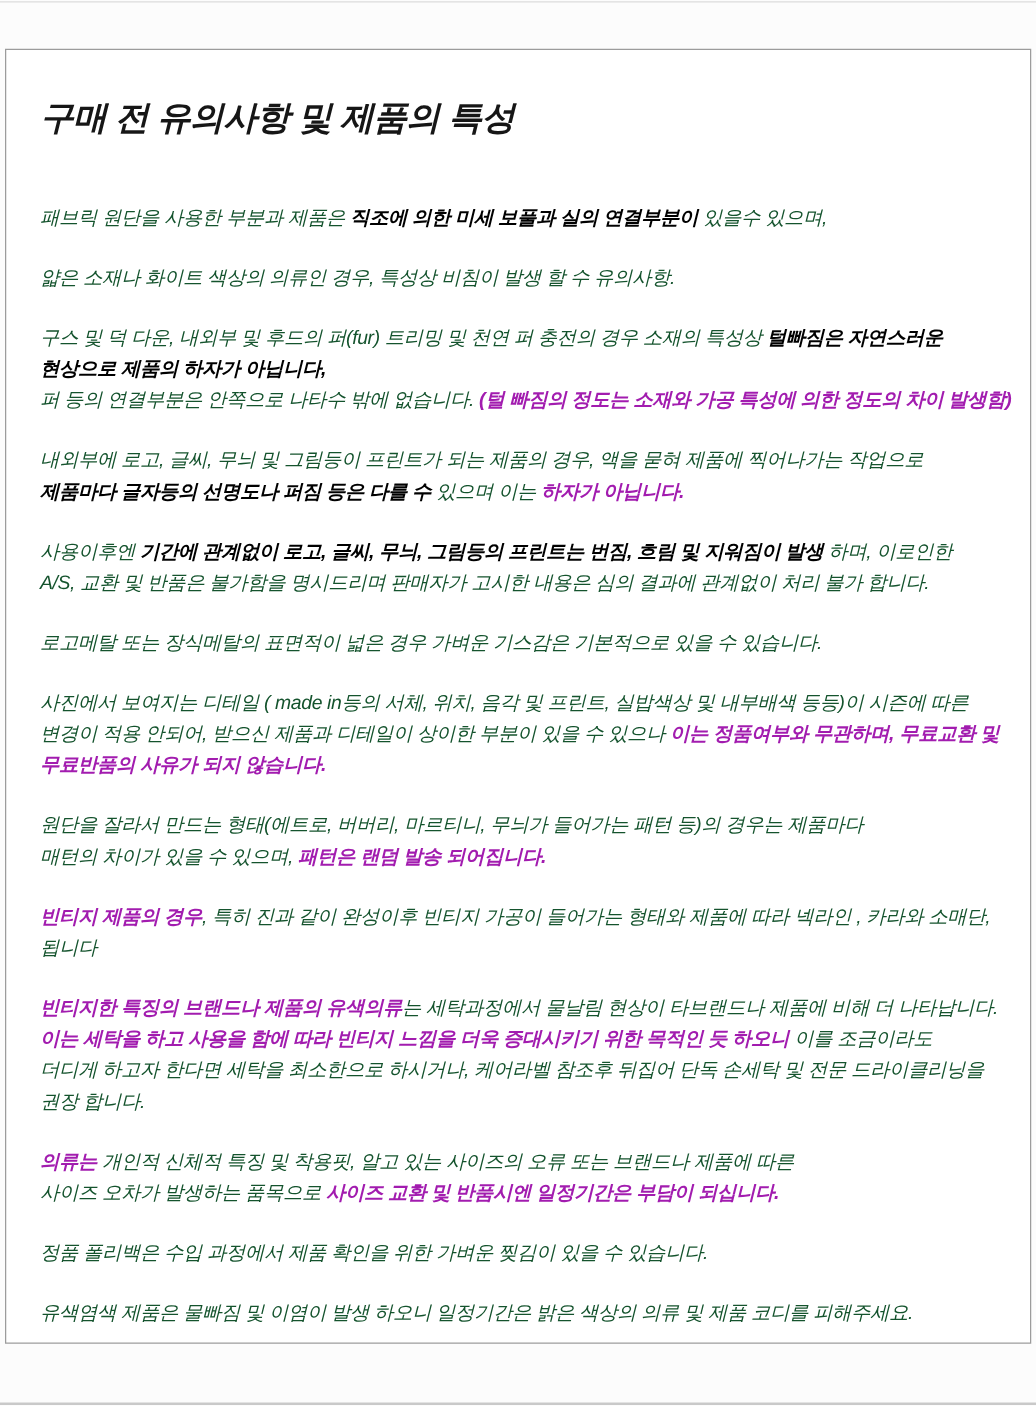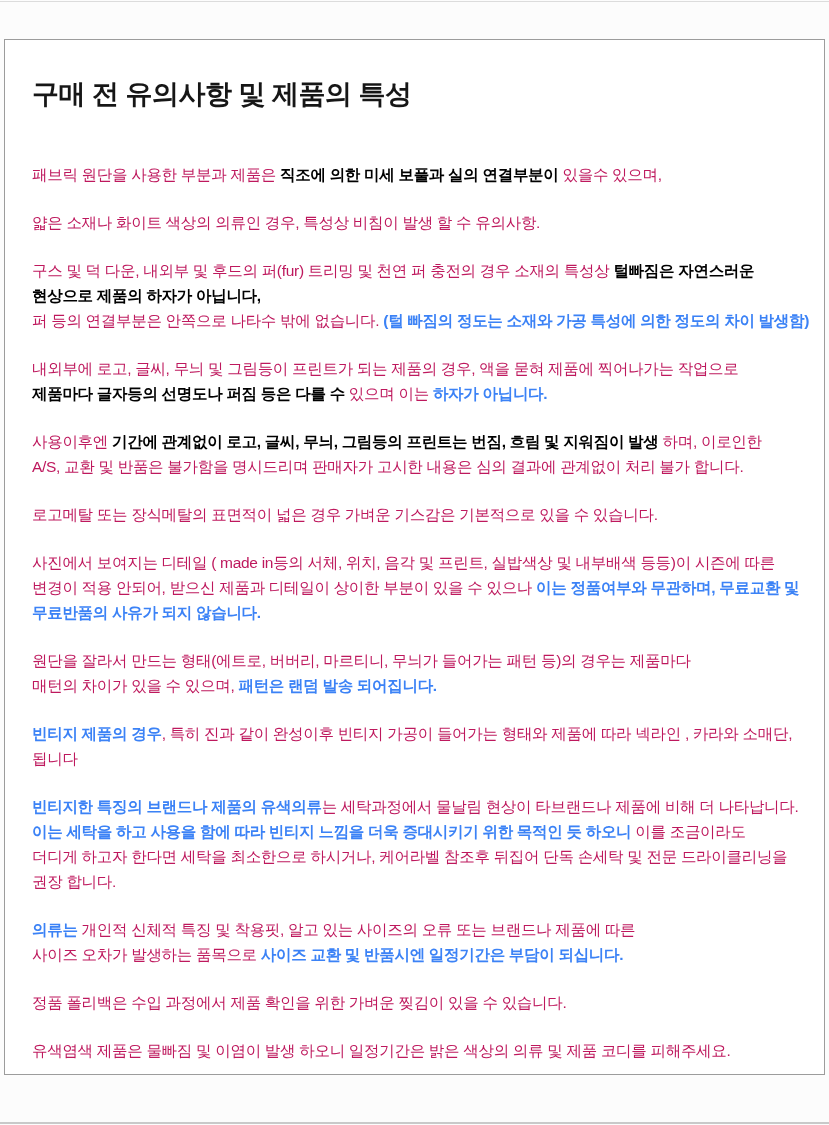--- a/index.html
+++ b/index.html
@@ -18,39 +18,40 @@
     position: absolute; bottom: 1px; left: 0; right: 0;
     height: 2px; background: #c9c9c9;
   }
   .card {
     position: absolute;
     left: 4px; top: 39px;
     width: 821px; height: 1036px;
     background: #ffffff;
     border: 1px solid #9c9c9c;
     padding: 32px 24px 40px 27px;
+    font-style: italic;
   }
   .title {
     font-size: 27px;
     font-weight: bold;
     color: #161616;
     letter-spacing: -0.5px;
     margin-top: 4px;
     margin-bottom: 50px;
   }
   .para { margin-bottom: 23px; }
   .line {
     font-size: 15.5px;
     line-height: 25px;
     color: #4e4e4e;
     letter-spacing: -0.3px;
     white-space: nowrap;
   }
-  .seg { color: #be185d; font-weight: normal; }
-  .seg.b { color: #3b82f6; font-weight: bold; text-align: right; }
+  .seg { color: #14532d; font-weight: normal; }
+  .seg.b { color: #a21caf; font-weight: bold; text-align: right; }
   .seg.rb { color: #000000; font-weight: bold; }
 </style>
 </head>
 <body>
 
 <div class="top-hairline"></div>
 
 <div class="card">
   <h1 class="title">구매 전 유의사항 및 제품의 특성</h1>
 

